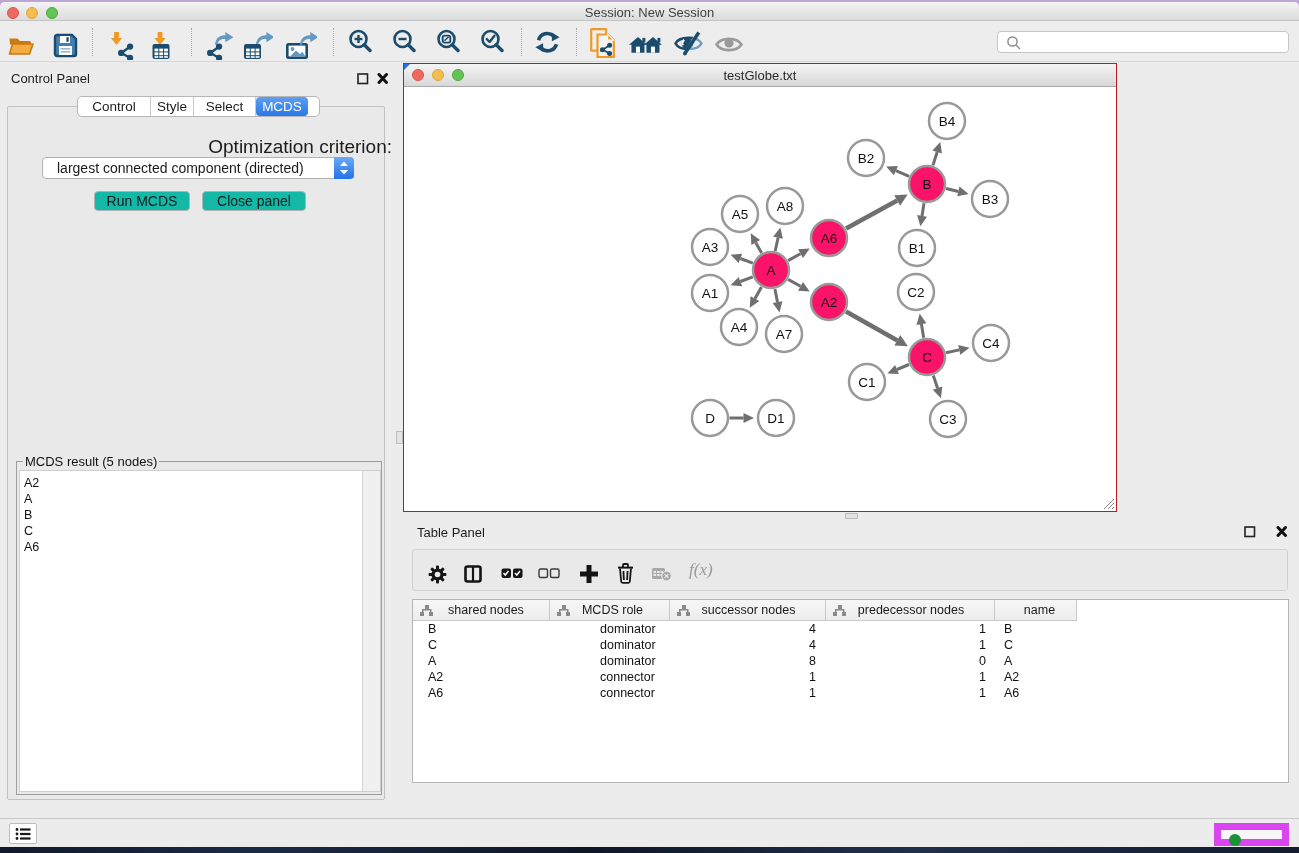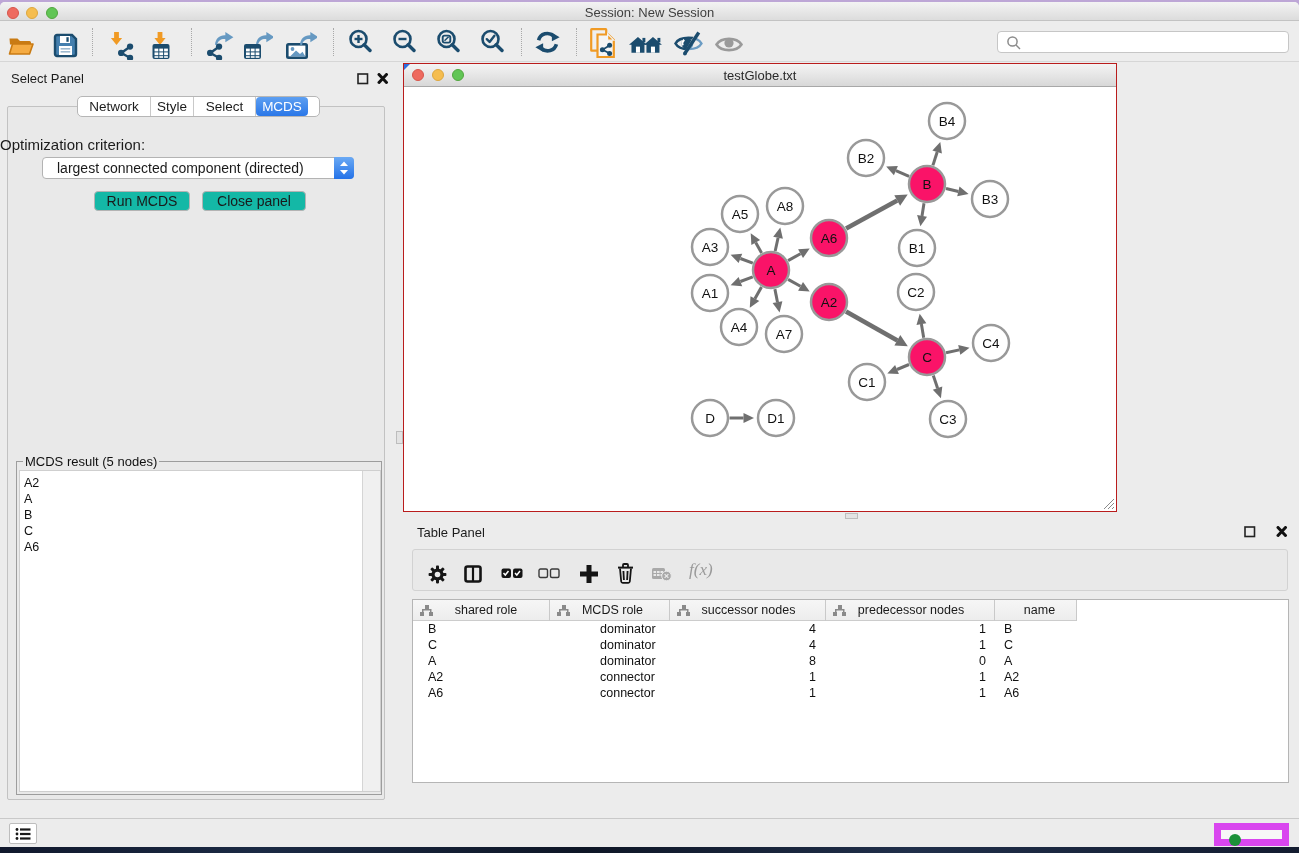--- a/index.html
+++ b/index.html
@@ -14,21 +14,21 @@
 #titletext{position:absolute;top:2.5px;width:100%;text-align:center;font-size:13px;color:#404040;}
 #toolbar{position:absolute;left:0;top:21px;width:1299px;height:41px;background:#ededed;border-bottom:1px solid #d6d6d6;}
 .sep{position:absolute;top:7px;height:28px;width:0;border-left:1px dotted #a9a9a9;}
 #searchbox{position:absolute;left:997px;top:10px;width:292px;height:22px;background:#fff;border:1px solid #c6c6c6;border-radius:4px;}
 
 #cp-title{position:absolute;left:11px;top:71px;font-size:13px;color:#1c1c1c;}
 #cp-body{position:absolute;left:7px;top:106px;width:378px;height:694px;background:#e9e9e9;border:1px solid #c2c2c2;border-radius:2px;}
 #cp-tabs{position:absolute;left:77px;top:96px;width:243px;height:21px;background:#fff;border:1px solid #b6b6b6;border-radius:5px;display:flex;z-index:3;}
 .cptab{font-size:13.5px;color:#1c1c1c;text-align:center;line-height:19px;border-right:1px solid #c9c9c9;}
 .cptab.sel{background:linear-gradient(#5d9ff1,#2a77e8);color:#fff;border-radius:4px;border-right:none;}
-#optlabel{position:absolute;left:0px;top:136px;width:392px;text-align:left;font-size:15px;color:#1c1c1c;}
+#optlabel{position:absolute;left:0px;top:136px;width:392px;text-align:right;font-size:19px;color:#1c1c1c;}
 #dropdown{position:absolute;left:42px;top:157px;width:312px;height:22px;background:#fff;border:1px solid #b3b3b3;border-radius:4px;font-size:14px;color:#1a1a1a;line-height:20px;padding-left:14px;}
 #dd-step{position:absolute;right:-1px;top:-1px;width:20px;height:22px;background:linear-gradient(#6aa9f4,#2472e8);border-radius:0 4px 4px 0;}
 .btn{position:absolute;background:#14b8a6;border:1px solid #b3b3b3;border-radius:4px;font-size:14px;color:#1a1a1a;text-align:center;}
 #fieldset{position:absolute;left:16px;top:461px;width:366px;height:334px;border:1px solid #9d9d9d;}
 #fs-title{position:absolute;left:6px;top:-8px;background:#e9e9e9;font-size:13px;color:#111;padding:0 2px;}
 #fs-list{position:absolute;left:2px;top:8px;width:362px;height:322px;background:#fff;border:1px solid #cfcfcf;font-size:12.5px;color:#111;padding:4px 0 0 4px;line-height:16px;}
 #fs-scroll{position:absolute;right:0px;top:0px;width:18px;height:320px;background:#f0f0f0;border-left:1px solid #d5d5d5;}
 
 #netwin{position:absolute;left:403px;top:63px;width:714px;height:449px;background:#fff;border:1px solid #b91c1c;}
 #net-tb{position:absolute;left:0;top:0;width:100%;height:23px;background:linear-gradient(#f4f4f4,#d8d8d8);border-bottom:1px solid #a8a8a8;}
@@ -248,28 +248,28 @@
       <path d="M1.5 9.5 C6.5 2 21.5 2 26.5 9.5 C21.5 17 6.5 17 1.5 9.5 Z" fill="none" stroke="#9a9a9a" stroke-width="2.6"></path>
       <circle cx="14" cy="8" r="4.6" fill="#9a9a9a"></circle>
     </svg>
     <div id="searchbox">
       <svg class="abs" style="left:8px;top:3px" width="16" height="16" viewBox="0 0 16 16">
         <circle cx="6.5" cy="6.5" r="4.6" fill="none" stroke="#8b8b8b" stroke-width="1.5"></circle>
         <line x1="10" y1="10" x2="14" y2="14" stroke="#8b8b8b" stroke-width="1.5"></line>
       </svg>
     </div>
   </div>
-<div id="cp-title">Select Panel</div>
+<div id="cp-title">Control Panel</div>
 <div id="cp-body"></div>
 <svg class="abs" style="left:357px;top:73px" width="32" height="12" viewBox="0 0 32 12">
     <rect x="1" y="1" width="9.5" height="9.5" fill="none" stroke="#222" stroke-width="1.6"></rect>
     <path d="M22 1.5 L29.5 9.5 M29.5 1.5 L22 9.5" stroke="#111" stroke-width="3" stroke-linecap="round"></path>
   </svg>
 <div id="cp-tabs">
-    <div class="cptab" style="width:73px">Network</div>
+    <div class="cptab" style="width:73px">Control</div>
     <div class="cptab" style="width:43px">Style</div>
     <div class="cptab" style="width:62px">Select</div>
     <div class="cptab sel" style="width:52px">MCDS</div>
   </div>
 <div id="optlabel">Optimization criterion:</div>
 <div id="dropdown">largest connected component (directed)<div id="dd-step">
       <svg width="20" height="22" viewBox="0 0 20 22" style="position:absolute;left:0;top:0">
         <path d="M6 9 L10 4.5 L14 9 Z" fill="#fff"></path>
         <path d="M6 13 L10 17.5 L14 13 Z" fill="#fff"></path>
       </svg>
@@ -443,21 +443,21 @@
           <circle cx="14.5" cy="9" r="4.8" fill="#a9a9a9" stroke="#e9e9e9" stroke-width="1"></circle>
           <path d="M12.6 7.1 L16.4 10.9 M16.4 7.1 L12.6 10.9" stroke="#e9e9e9" stroke-width="1.3"></path>
         </g>
       </svg>
       <svg class="abs" style="left:276px;top:10px" width="30" height="20" viewBox="0 0 30 20">
         <text x="0" y="15" font-family="Liberation Serif,serif" font-style="italic" font-size="17" fill="#9a9a9a">f(x)</text>
       </svg>
     </div>
 <div id="tp-table">
 <div id="tp-head">
- <div class="th" style="left:0;width:137px;"><span class="hicon"></span><span class="hlab" style="margin-left:10px;">shared role</span></div>
+ <div class="th" style="left:0;width:137px;"><span class="hicon"></span><span class="hlab" style="margin-left:10px;">shared nodes</span></div>
  <div class="th" style="left:137px;width:120px;"><span class="hicon"></span><span class="hlab" style="margin-left:6px;">MCDS role</span></div>
  <div class="th" style="left:257px;width:156px;"><span class="hicon"></span><span class="hlab" style="margin-left:2px;">successor nodes</span></div>
  <div class="th" style="left:413px;width:169px;"><span class="hicon"></span><span class="hlab" style="margin-left:2px;">predecessor nodes</span></div>
  <div class="th" style="left:582px;width:82px;"><span class="hlab" style="margin-left:8px;">name</span></div>
 </div>
 <div class="tr" style="top:21px;">
         <span class="c1">B</span>
         <span class="c2">dominator</span>
         <span class="c3">4</span>
         <span class="c4">1</span>

